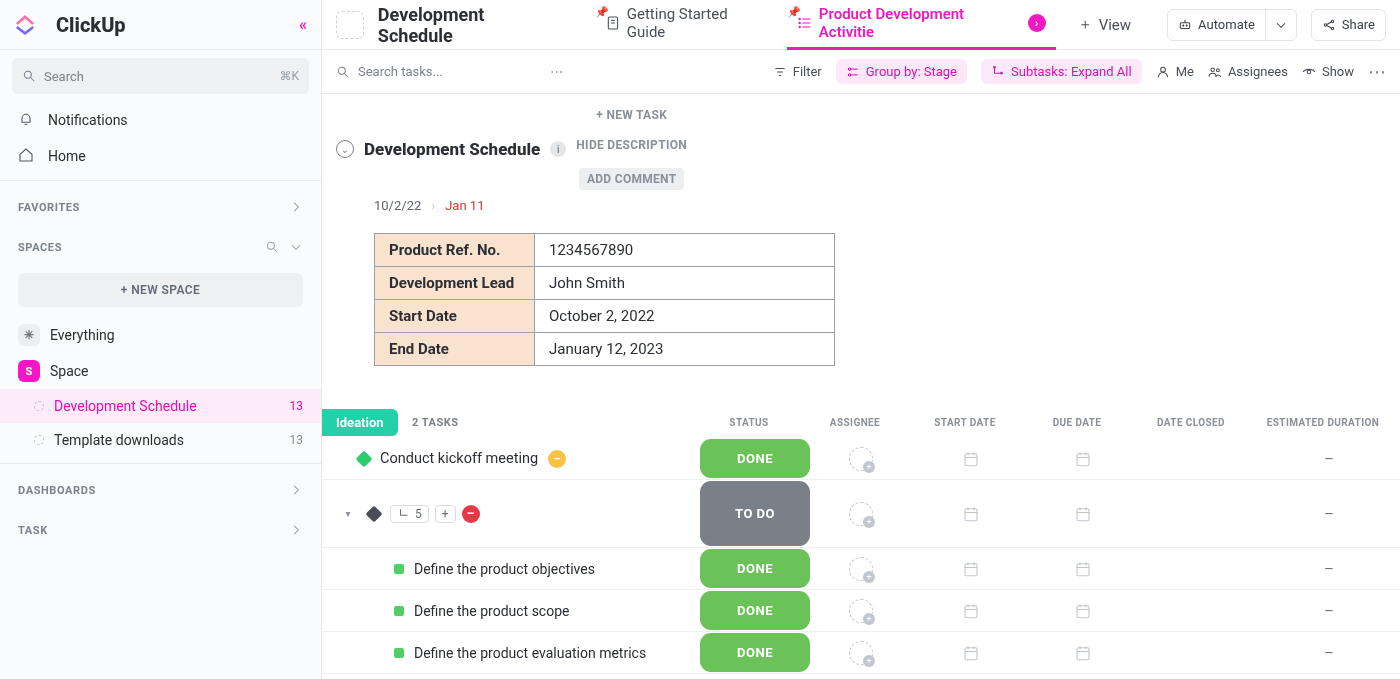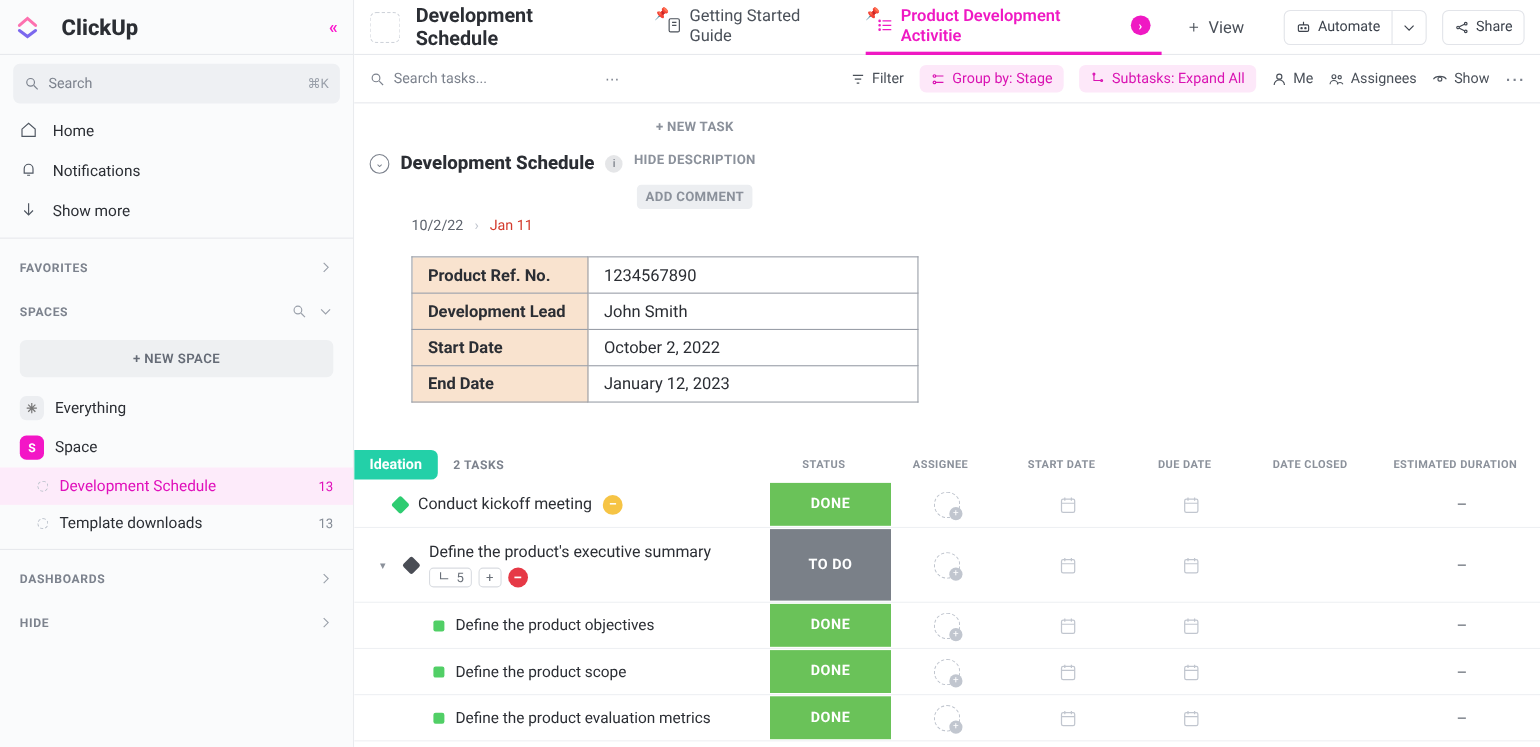--- a/index.html
+++ b/index.html
@@ -233,20 +233,21 @@
   }
   .chip {
     border: 1px solid #d9dce1; border-radius: 4px; padding: 1px 6px; display: inline-flex; gap: 4px; align-items: center;
   }
   .chip.red { background: #e63946; color: #fff; border: none; width: 18px; height: 18px; border-radius: 50%; justify-content: center; padding: 0; font-weight: 800; }
 
   .status-cell {
     width: 110px; display: flex; align-items: center; justify-content: center;
     color: #fff; font-weight: 700; letter-spacing: .5px; font-size: 13px;
     margin: 1px 0;
+    border-radius: 11px;
   }
   .status-cell.done  { background: #6ac259; }
   .status-cell.todo  { background: #7a8088; }
   .cell {
     display: flex; align-items: center; justify-content: center; color: #b7bcc4;
   }
   .cell.c-assignee { width: 102px; }
   .cell.c-start    { width: 118px; }
   .cell.c-due      { width: 106px; }
   .cell.c-closed   { width: 122px; }
@@ -292,37 +293,30 @@
             <circle cx="10" cy="10" r="6"></circle>
             <line x1="15" y1="15" x2="21" y2="21"></line>
           </svg>
         <span>Search</span>
       </div>
       <span class="shortcut">⌘K</span>
     </div>
 
     <div class="nav-item">
       <span class="icon"><svg class="icon16" viewBox="0 0 24 24">
-            <path d="M3 11 L12 3 L21 11 V21 H3 Z"></path>
-          </svg></span>
-      <span>Home</span>
-    </div>
-    <div class="nav-item">
-      <span class="icon"><svg class="icon16" viewBox="0 0 24 24">
             <path d="M6 17 V11 a6 6 0 0 1 12 0 V17 H6 Z"></path>
             <path d="M10 20 h4"></path>
           </svg></span>
       <span>Notifications</span>
     </div>
     <div class="nav-item">
       <span class="icon"><svg class="icon16" viewBox="0 0 24 24">
-            <path d="M12 4 V20"></path>
-            <path d="M6 14 L12 20 L18 14"></path>
+            <path d="M3 11 L12 3 L21 11 V21 H3 Z"></path>
           </svg></span>
-      <span>Show more</span>
+      <span>Home</span>
     </div>
 
     <div class="side-divider"></div>
 
     <div class="side-section-header">
       <span>FAVORITES</span>
       <span class="icons">
           <svg class="icon14" viewBox="0 0 24 24">
             <path d="M9 5 L16 12 L9 19"></path>
           </svg>
@@ -373,21 +367,21 @@
 
     <div class="side-section-header">
       <span>DASHBOARDS</span>
       <span class="icons">
           <svg class="icon14" viewBox="0 0 24 24">
             <path d="M9 5 L16 12 L9 19"></path>
           </svg>
         </span>
     </div>
     <div class="side-section-header">
-      <span>HIDE</span>
+      <span>TASK</span>
       <span class="icons">
           <svg class="icon14" viewBox="0 0 24 24">
             <path d="M9 5 L16 12 L9 19"></path>
           </svg>
         </span>
     </div>
   </aside>
 
   <main class="main">
 
@@ -598,21 +592,20 @@
             </div>
           <div class="cell c-closed"></div>
           <div class="cell c-est">–</div>
         </div>
 
         <div class="task-row tall">
           <div class="task-main">
             <span class="toggle-caret">▾</span>
             <span class="diamond dark"></span>
             <div class="task-text-col">
-              <span>Define the product's executive summary</span>
               <div class="subtask-meta">
                 <span class="chip">
                   <svg class="icon14" viewBox="0 0 24 24">
                       <path d="M6 4 V14 H18"></path>
                     </svg>
                   <span>5</span>
                 </span>
                 <span class="chip">+</span>
                 <span class="chip red">–</span>
               </div>

